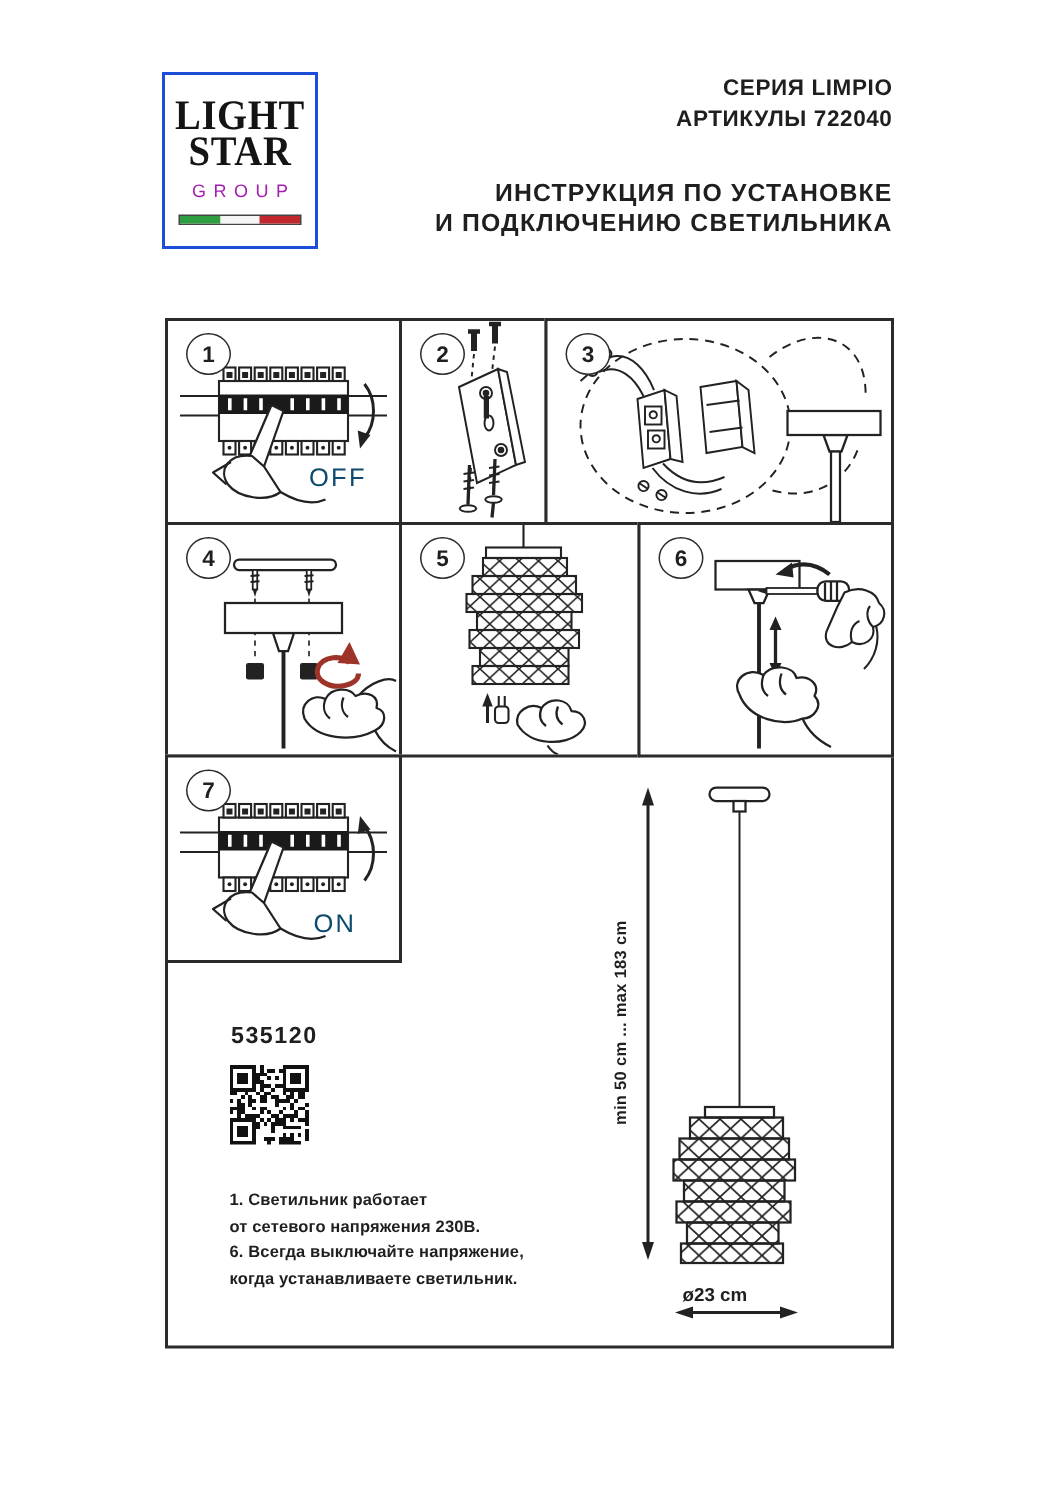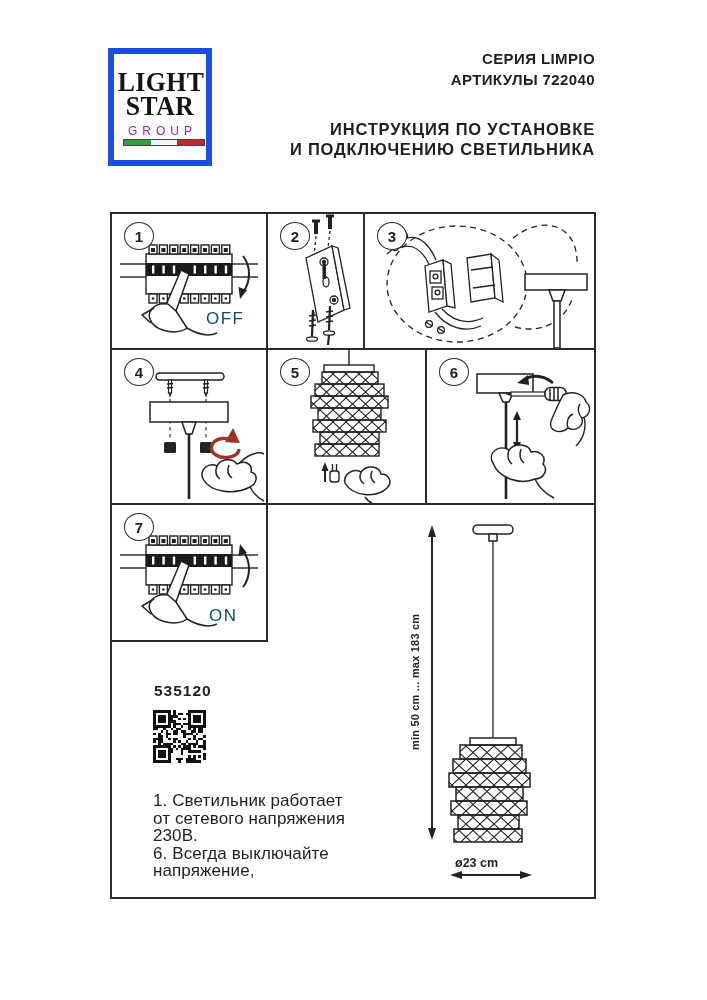--- a/index.html
+++ b/index.html
@@ -1,19 +1,19 @@
 <!DOCTYPE html>
 <html><head>
 <meta charset="utf-8">
 <style>
   html,body{margin:0;padding:0;background:#fff;}
   .page{position:relative;width:707px;height:1000px;background:#fff;overflow:hidden;
         font-family:"Liberation Sans",sans-serif;color:#1f1f1f;}
   
-  .logo{position:absolute;left:108px;top:48px;width:104px;height:118px;border:6px solid #1d4ed8;
+  .logo{position:absolute;left:108px;top:48px;width:104px;height:118px;border:2px solid #1d4ed8;
         box-sizing:border-box;text-align:center;background:#fff;}
   .logo-big{font-family:"Liberation Serif",serif;font-weight:700;font-size:28px;line-height:24px;
         letter-spacing:.5px;transform:scaleX(.92);color:#141414;}
   .logo-big.first{margin-top:16px;}
   .logo-group{margin-top:6px;font-size:12px;letter-spacing:5px;text-indent:5px;color:#a21caf;}
   .logo-flag{position:absolute;left:9px;bottom:14px;width:82px;height:7px;border:1px solid #444;
         box-sizing:border-box;display:flex;}
   .logo-flag span{flex:1;height:100%;}
   .fg{background:#2f9e41;} .fw{background:#f5f5f5;} .fr{background:#c1272d;}
   
@@ -35,21 +35,21 @@
   .panel svg{position:absolute;left:0;top:0;}
   .stepnum{position:absolute;left:12px;top:8px;width:28px;height:26px;border:1.7px solid #2b2b2b;
         border-radius:50%;display:flex;align-items:center;justify-content:center;
         font-size:15px;font-weight:600;background:#fff;z-index:2;}
   .switch-label{position:absolute;font-size:17px;letter-spacing:1.5px;color:#0c4a6e;}
   .p1 .switch-label{left:94px;top:95px;}
   .p7 .switch-label{left:97px;top:101px;}
   
   .article{position:absolute;left:44px;top:470px;font-size:15.5px;font-weight:700;letter-spacing:1px;}
   .qr{position:absolute;left:43px;top:498px;width:53px;height:53px;}
-  .notes{position:absolute;left:43px;top:580px;font-size:17px;font-weight:400;line-height:17.5px;
+  .notes{position:absolute;left:43px;top:580px;font-size:11px;font-weight:700;line-height:17.5px;
         letter-spacing:.1px;width:240px;}
   
   .diagram{position:absolute;left:300px;top:300px;width:186px;height:387px;}
   .dim-v-label{position:absolute;left:296px;top:408px;height:130px;width:17px;
         writing-mode:vertical-rl;transform:rotate(180deg);font-size:11px;font-weight:700;
         white-space:nowrap;display:flex;align-items:center;letter-spacing:.2px;}
   .dim-h-label{position:absolute;left:345px;top:644px;width:76px;text-align:left;
         font-size:12.5px;font-weight:700;}
 </style>
 </head>
@@ -665,20 +665,21 @@
         <rect x="14" y="20" width="1" height="1" fill="#111"></rect>
         <rect x="15" y="20" width="1" height="1" fill="#111"></rect>
         <rect x="16" y="20" width="1" height="1" fill="#111"></rect>
         <rect x="17" y="20" width="1" height="1" fill="#111"></rect>
         <rect x="18" y="20" width="1" height="1" fill="#111"></rect>
       </svg>
     <div class="notes">
       <div>1. Светильник работает</div>
       <div>от сетевого напряжения 230В.</div>
       <div>6. Всегда выключайте напряжение,</div>
+      <div>когда устанавливаете светильник.</div>
     </div>
 
     <svg class="diagram" width="186" height="387" viewBox="0 0 186 387">
       <defs>
         <pattern id="xbD" width="14" height="13" patternUnits="userSpaceOnUse">
           <path d="M0,0 L14,13 M14,0 L0,13" stroke="#222" stroke-width="1.1" fill="none"></path>
         </pattern>
       </defs>
       <g stroke="#222" fill="none" stroke-width="1.5">
         <g>

